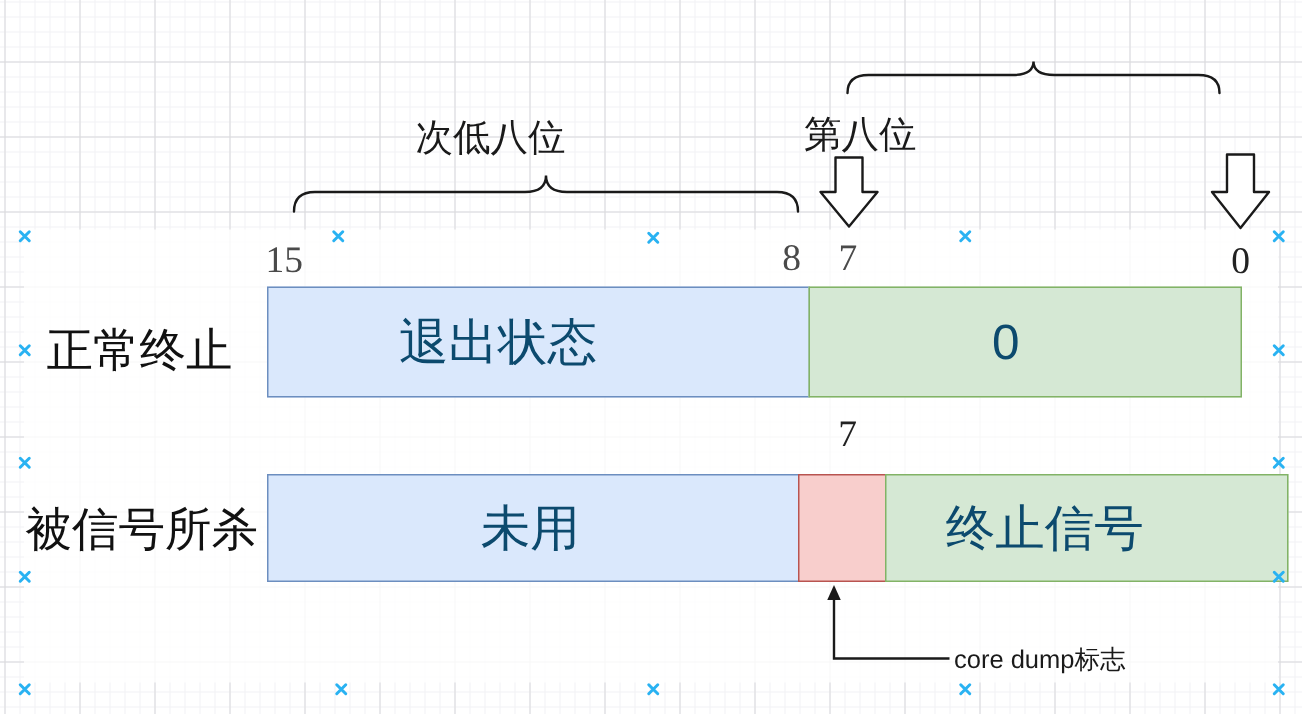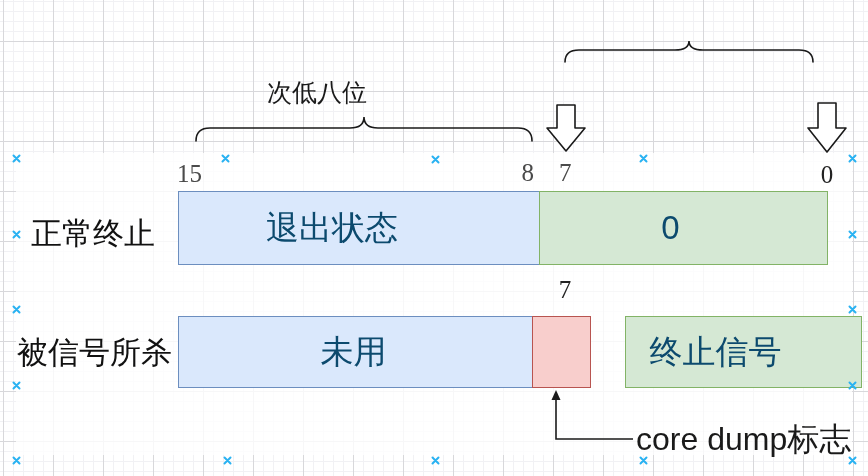--- a/index.html
+++ b/index.html
@@ -21,21 +21,21 @@
   .bit{font-size:25px;line-height:25px;color:#4a4a4a;white-space:nowrap;font-family:Liberation Serif, serif;}
   .bit-dark{color:#222222;}
   .rowlabel{color:#111111;font-size:31px;line-height:31px;white-space:nowrap;}
   .seg{display:flex;align-items:center;justify-content:center;box-sizing:border-box;}
   .seg span{font-size:33px;color:#0c4a6e;white-space:nowrap;}
   .seg-blue{background:#dae8fc;border:1px solid #6c8ebf;}
   .seg-green{background:#d5e8d4;border:1px solid #82b366;}
   .seg-red{background:#f8cecc;border:1px solid #b85450;}
   .r1{top:191px;height:74px;}
   .r2{top:316px;height:72px;}
-  .coredump{font-size:32px;line-height:27px;color:#1a1a1a;white-space:nowrap;text-align:right;}
+  .coredump{font-size:17px;line-height:27px;color:#1a1a1a;white-space:nowrap;text-align:right;}
   svg.overlay{left:0;top:0;pointer-events:none;}
   .cp{position:absolute;width:9px;height:9px;margin:-4px 0 0 -4px;}
 </style>
 </head>
 <body>
 
 <div class="canvas">
 
   <div class="abs page-rect"></div>
 
@@ -45,34 +45,35 @@
   <div class="abs seg seg-green r1" style="left:539px;width:289px;">
     <span style="transform:translateX(-13px);">0</span>
   </div>
 
   <div class="abs seg seg-blue r2" style="left:178px;width:355px;padding-left:32px;">
     <span style="transform:translateX(-18px);">未用</span>
   </div>
   <div class="abs seg seg-red r2" style="left:532px;width:59px;">
     <span></span>
   </div>
-  <div class="abs seg seg-green r2" style="left:625px;width:237px;">
+  <div class="abs seg seg-green r2" style="left:590px;width:269px;">
     <span style="transform:translateX(-28px);">终止信号</span>
   </div>
 
   <svg class="abs overlay" width="868" height="476" viewBox="0 0 868 476">
     <path d="M196,141 Q196,128 210,128 L350,128 Q364,128 364,117 Q364,128 378,128 L518,128 Q532,128 532,141" fill="none" stroke="#1a1a1a" stroke-width="1.6" stroke-linecap="round"></path>
     <path d="M565,62 Q565,50 579,50 L675,50 Q689,50 689,41 Q689,50 703,50 L799,50 Q813,50 813,62" fill="none" stroke="#1a1a1a" stroke-width="1.6" stroke-linecap="round"></path>
     <polygon points="557,105 575,105 575,128 585,128 566,151 547,128 557,128" fill="#ffffff" stroke="#1a1a1a" stroke-width="1.6" stroke-linejoin="round"></polygon>
     <polygon points="818,103 836,103 836,128 846,128 827,152 808,128 818,128" fill="#ffffff" stroke="#1a1a1a" stroke-width="1.6" stroke-linejoin="round"></polygon>
     <path d="M556,399 L556,439 L633,439" fill="none" stroke="#1a1a1a" stroke-width="1.6"></path>
     <polygon points="556,390 551.5,400 560.5,400" fill="#1a1a1a"></polygon>
   </svg>
 
-  <div class="abs ann" style="left:267px;top:79px;">次低八位</div>
+  <div class="abs ann" style="left:277px;top:79px;">次低八位</div>
+  <div class="abs ann" style="left:536px;top:77px;">第八位</div>
   <div class="abs coredump" style="left:636px;top:426px;">core dump标志</div>
 
   <div class="abs bit" style="left:177px;top:161px;">15</div>
   <div class="abs bit" style="left:510px;top:160px;width:24px;text-align:right;">8</div>
   <div class="abs bit" style="left:559px;top:160px;">7</div>
   <div class="abs bit bit-dark" style="left:815px;top:162px;width:24px;text-align:center;">0</div>
   <div class="abs bit bit-dark" style="left:553px;top:277px;width:24px;text-align:center;">7</div>
 
   <div class="abs rowlabel" style="left:31px;top:218px;">正常终止</div>
   <div class="abs rowlabel" style="left:17px;top:337px;">被信号所杀</div>

